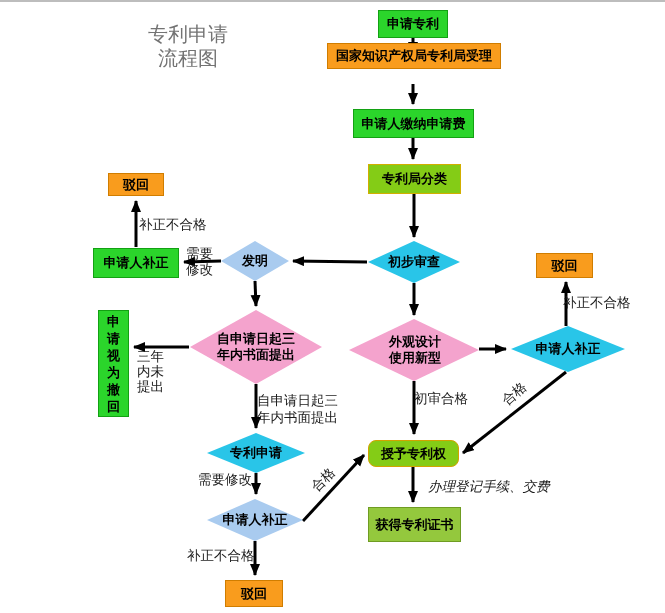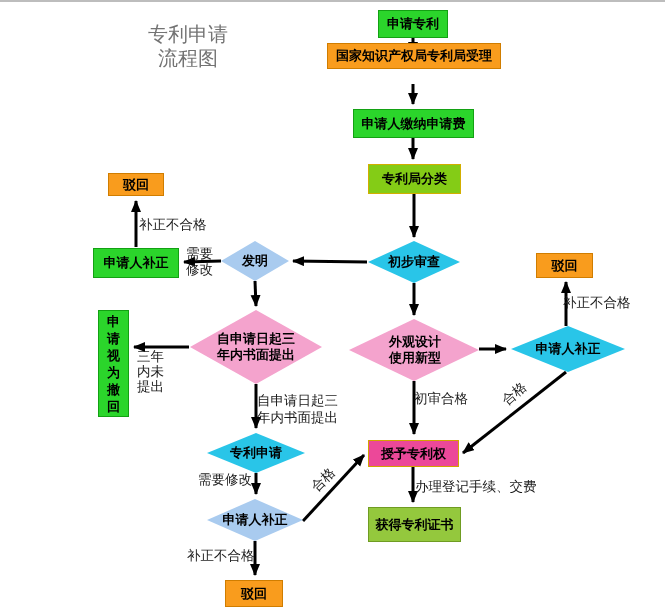--- a/index.html
+++ b/index.html
@@ -14,21 +14,21 @@
   }
   .node{
     position:absolute;display:flex;align-items:center;justify-content:center;
     text-align:center;font-weight:bold;font-size:13px;line-height:16px;color:#000;
     box-sizing:border-box;
   }
   .rect{border:1px solid rgba(0,0,0,0.35);}
   .green{background:#2BD52B;border-color:#13a113;}
   .orange{background:#F99C1D;border-color:#d07d00;}
   .yellow{background:#84cc16;border-color:#d2ae00;}
-  .gold{background:#ec4899;border-color:#d2a300;}
+  .gold{background:#84cc16;border-color:#d2a300;border-radius:8px;}
   .yellowgreen{background:#94C83D;border-color:#6f9c22;}
   .diamond{clip-path:polygon(50% 0,100% 50%,50% 100%,0 50%);border:none;}
   .cyan{background:#29C5E8;}
   .lightblue{background:#A9CBEF;}
   .pink{background:#F4A3CD;}
   .edge-label{
     position:absolute;font-size:13.5px;line-height:16px;color:#1a1a1a;
     font-family:"Liberation Serif", serif;white-space:nowrap;
   }
   .wrap{white-space:normal;}
@@ -103,15 +103,15 @@
   <div class="edge-label" style="left:139px;top:215px;">补正不合格</div>
   <div class="edge-label wrap" style="left:186px;top:244px;width:32px;">需要修改</div>
   <div class="edge-label wrap" style="left:137px;top:347px;width:31px;line-height:15px;">三年内未提出</div>
   <div class="edge-label wrap" style="left:257px;top:390px;width:84px;line-height:17px;">自申请日起三年内书面提出</div>
   <div class="edge-label" style="left:198px;top:470px;">需要修改</div>
   <div class="edge-label" style="left:187px;top:546px;">补正不合格</div>
   <div class="edge-label rot" style="left:310px;top:470px;transform:rotate(-45deg);">合格</div>
   <div class="edge-label" style="left:414px;top:389px;">初审合格</div>
   <div class="edge-label rot" style="left:501px;top:384px;transform:rotate(-40deg);">合格</div>
   <div class="edge-label" style="left:563px;top:293px;">补正不合格</div>
-  <div class="edge-label" style="left:415px;top:477px;">办理登记手续、交费</div>
+  <div class="edge-label" style="left:428px;top:477px;font-style:italic;">办理登记手续、交费</div>
 
 </div>
 
 </body></html>

